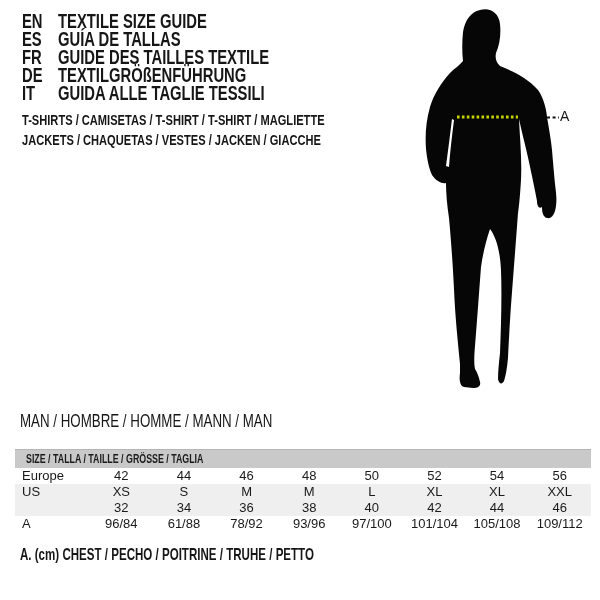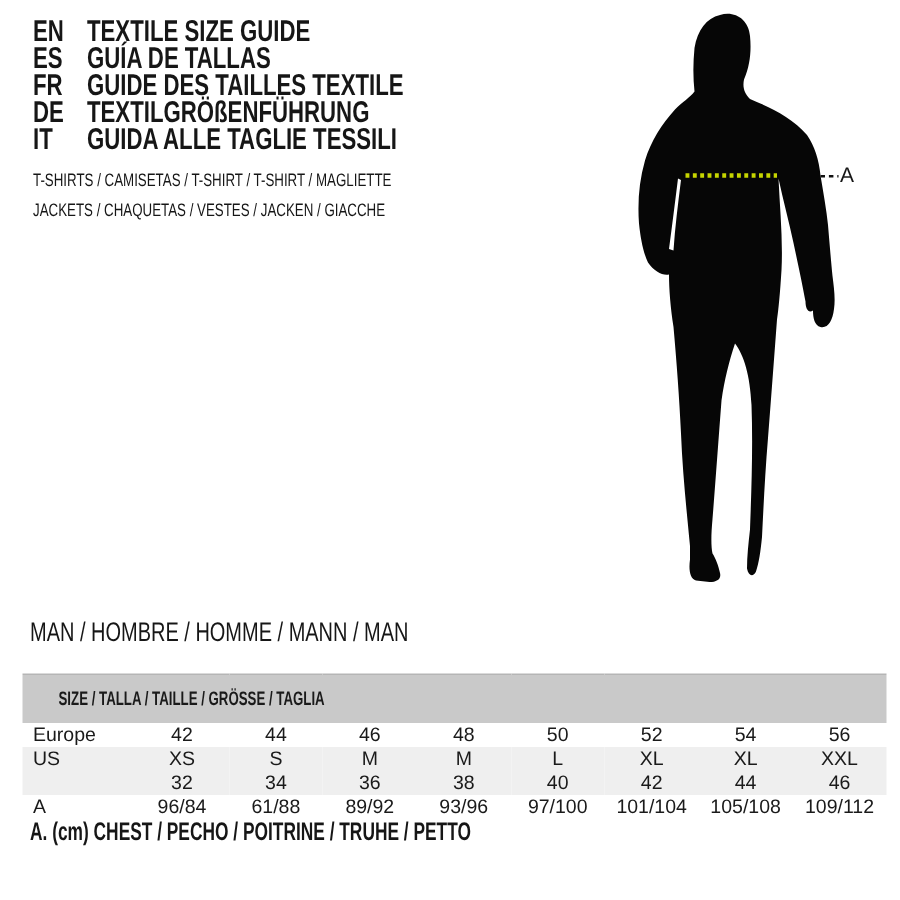--- a/index.html
+++ b/index.html
@@ -10,39 +10,39 @@
   .t-cond{display:inline-block;transform:scaleX(0.74);transform-origin:0 50%;white-space:nowrap;}
   .t-cond68{display:inline-block;transform:scaleX(0.68);transform-origin:0 50%;white-space:nowrap;}
 
   
   .lang-list{position:absolute;left:22px;top:12px;}
   .lang-row{display:flex;line-height:18px;font-size:20px;font-weight:bold;}
   .lang-code{width:36px;flex:0 0 36px;}
 
   
   .categories{position:absolute;left:22px;top:110px;}
-  .cat-line{line-height:20px;font-size:12px;font-weight:normal;}
+  .cat-line{line-height:20px;font-size:15px;font-weight:bold;}
 
   
   .figure{position:absolute;left:400px;top:0;width:200px;height:400px;}
   .figure svg{position:absolute;left:0;top:0;}
   .measure-label{position:absolute;left:160px;top:108px;font-size:14px;font-weight:400;color:#161616;}
 
   
   .section-title{position:absolute;left:20px;top:413px;font-size:18px;font-weight:normal;line-height:16px;}
 
   
   table.size-table{
     position:absolute;left:15px;top:449px;width:576px;
     border-collapse:collapse;table-layout:fixed;font-size:13px;color:#1a1a1a;
   }
   table.size-table td{padding:0;text-align:center;vertical-align:middle;height:16px;line-height:16px;}
   table.size-table td.row-label{text-align:left;padding-left:7px;}
   tr.hdr td{
-    background:#c9c9c9;height:32px;line-height:14px;text-align:left;padding-left:24px;
+    background:#c9c9c9;height:18px;line-height:14px;text-align:left;padding-left:11px;
     font-weight:600;font-size:13px;border-top:1px solid #b5b5b5;
   }
   tr.shaded td{background:#efefef;}
 
   
   .footnote{position:absolute;left:20px;top:547px;font-size:17px;font-weight:bold;line-height:16px;text-decoration:underline;}
 </style>
 </head>
 <body>
 
@@ -176,21 +176,21 @@
       <td>38</td>
       <td>40</td>
       <td>42</td>
       <td>44</td>
       <td>46</td>
     </tr>
     <tr>
       <td class="row-label">A</td>
       <td>96/84</td>
       <td>61/88</td>
-      <td>89/92</td>
+      <td>78/92</td>
       <td>93/96</td>
       <td>97/100</td>
       <td>101/104</td>
       <td>105/108</td>
       <td>109/112</td>
     </tr>
   </tbody>
     </table>
 
   <div class="footnote"><span class="t-cond68">A. (cm) CHEST / PECHO / POITRINE / TRUHE / PETTO</span></div>

